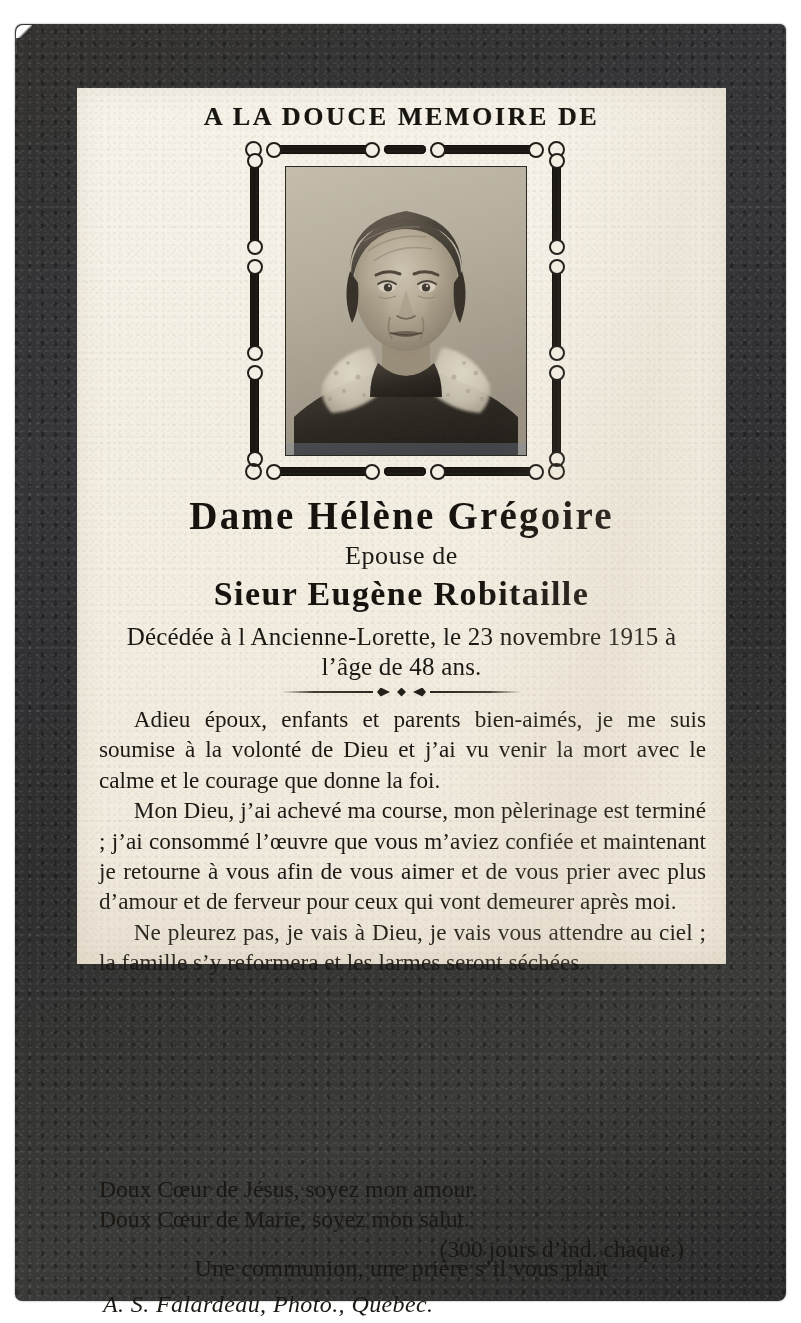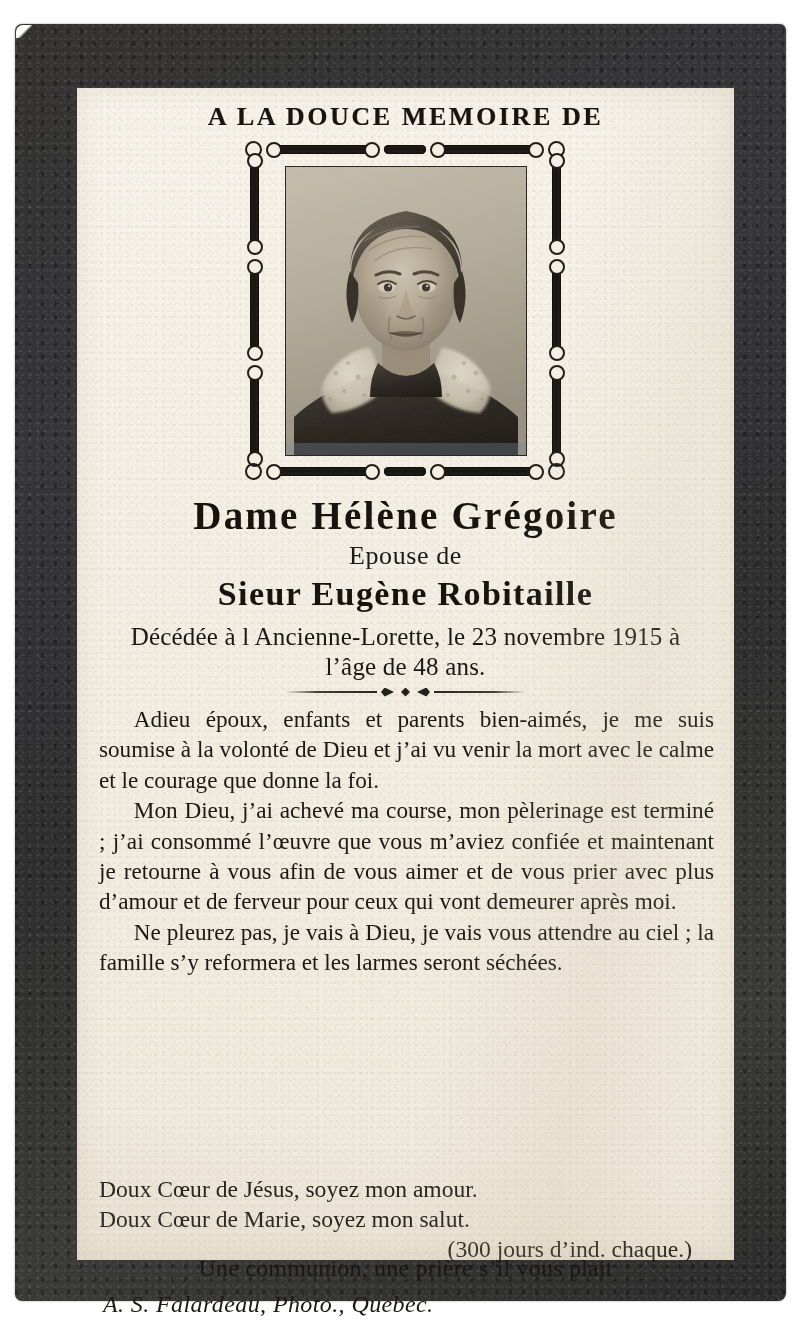--- a/index.html
+++ b/index.html
@@ -61,31 +61,30 @@
     background: linear-gradient(135deg, #ffffff 0 48%, rgba(255,255,255,0) 62%);
     border-radius: 7px 0 0 0;
   }
 
   
   .paper {
     position: absolute;
     left: 77px;
     top: 88px;
     width: 649px;
-    height: 1172px;
+    height: 876px;
     background:
       radial-gradient(circle at 22% 14%, rgba(163,150,126,0.085) 0 1px, transparent 1.7px),
       radial-gradient(circle at 68% 41%, rgba(150,138,115,0.07) 0 1px, transparent 1.7px),
       radial-gradient(circle at 41% 77%, rgba(170,158,132,0.07) 0 1px, transparent 1.7px),
       radial-gradient(circle at 88% 63%, rgba(155,143,120,0.065) 0 1px, transparent 1.7px),
       linear-gradient(176deg, #f7f3ea 0%, #f4efe4 40%, #f2ece0 72%, #efe8db 100%);
     background-size: 6px 6px, 9px 9px, 7px 7px, 11px 11px, 100% 100%;
     color: #1d1b18;
     box-shadow: inset 0 0 26px rgba(150,136,110,0.16);
-    padding-left: 8px;
   }
   .paper::after{
     content:"";
     position:absolute; inset:0;
     background:
       linear-gradient(100deg, rgba(196,182,158,0.00) 60%, rgba(196,182,158,0.16) 78%, rgba(196,182,158,0.03) 92%),
       linear-gradient(6deg, rgba(190,176,150,0.12) 0 3%, rgba(190,176,150,0) 12%);
     pointer-events:none;
   }
 

